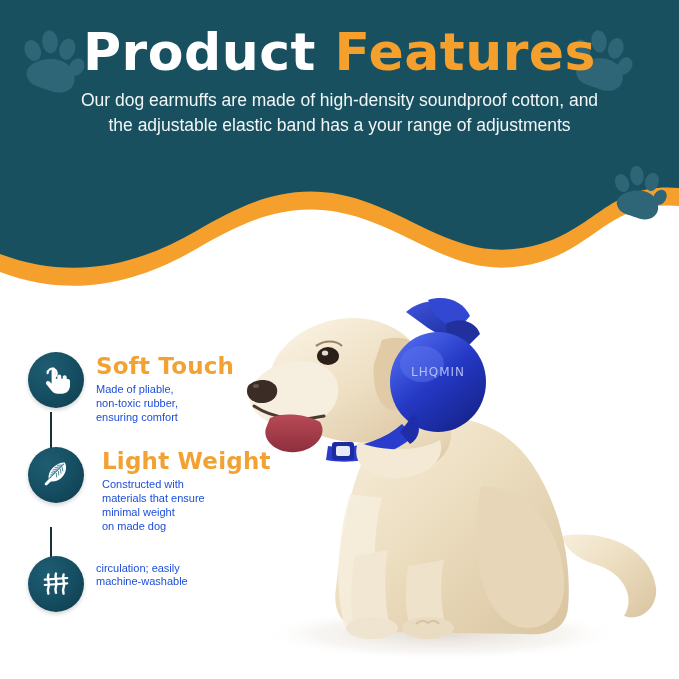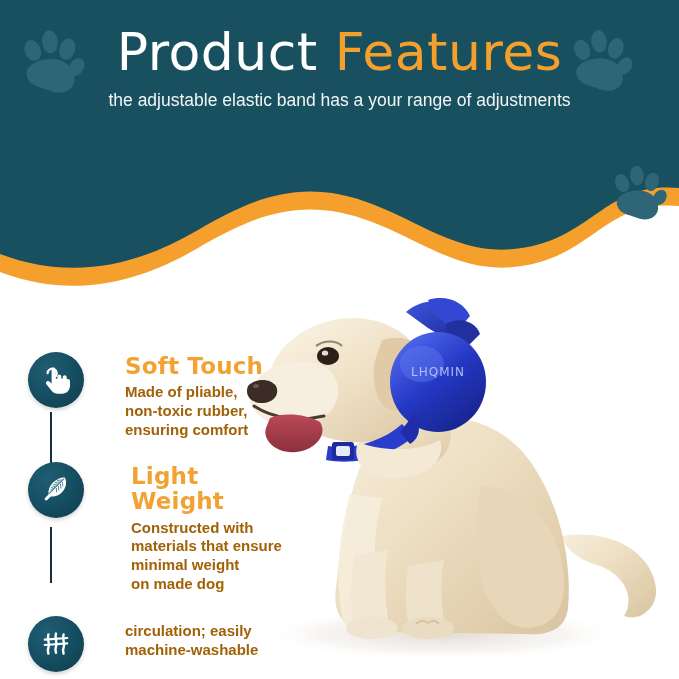--- a/index.html
+++ b/index.html
@@ -49,21 +49,21 @@
     left: 0; top: 0;
     width: 679px;
     text-align: center;
     z-index: 5;
   }
   .title {
     margin: 0;
     padding-top: 24px;
     font-family: "DejaVu Sans", sans-serif;
     font-size: 52px;
-    font-weight: 400;
+    font-weight: 700;
     line-height: 1.08;
     letter-spacing: 0.5px;
     white-space: nowrap;
   }
   .title .t-white { color: #ffffff; }
   .title .t-orange { color: #F5A02C; }
 
   .subtitle {
     margin: 8px auto 0 auto;
     width: 624px;
@@ -127,38 +127,37 @@
     background: #16303c;
     left: 50px;
     z-index: 1;
   }
   .connector.c1 { top: 412px; height: 58px; }
   .connector.c2 { top: 527px; height: 56px; }
 
   .feature-text {
     padding-left: 6px;
     padding-top: 2px;
-    margin-left: 29px;
   }
   .feature-title {
     margin: 0;
     font-family: "DejaVu Sans", sans-serif;
     font-size: 23px;
     font-weight: 700;
     color: #F2A233;
     line-height: 1.1;
     letter-spacing: 0.2px;
   }
   .feature-desc {
     margin: 4px 0 0 0;
     font-family: "Liberation Sans", sans-serif;
-    font-size: 15px;
-    font-weight: 700;
+    font-size: 11px;
+    font-weight: 400;
     line-height: 1.26;
-    color: #a16207;
+    color: #1d4ed8;
   }
   .feature-desc span { display: block; }
 </style>
 </head>
 <body>
 
 <div class="poster">
 
   <svg class="dog-photo" viewBox="0 0 447 443" xmlns="http://www.w3.org/2000/svg">
     <defs>
@@ -307,20 +306,21 @@
       </g>
     </svg>
   </div>
 
   <div class="header-text">
     <h1 class="title">
       <span class="t-white">Product</span>
       <span class="t-orange">Features</span>
     </h1>
     <p class="subtitle">
+      <span class="subtitle-line">Our dog earmuffs are made of high-density soundproof cotton, and</span>
       <span class="subtitle-line">the adjustable elastic band has a your range of adjustments</span>
     </p>
   </div>
 
   <div class="connector c1"></div>
   <div class="connector c2"></div>
 
   <div class="features">
 
     <div class="feature-row f1">

